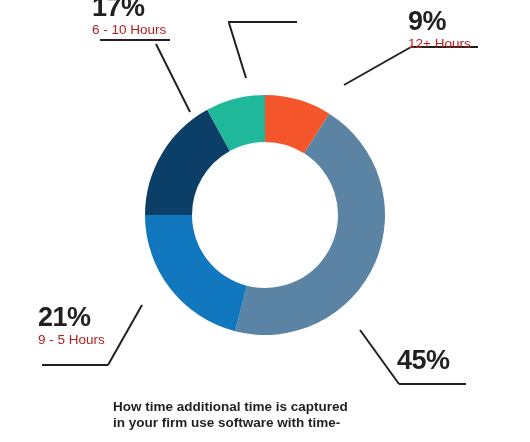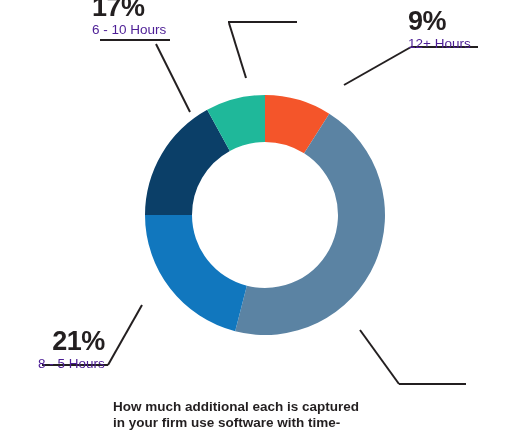--- a/index.html
+++ b/index.html
@@ -49,28 +49,28 @@
     font-size: 27px;
     font-weight: bold;
     letter-spacing: -0.5px;
     line-height: 1.02;
     color: #231f20;
   }
   .callout .sub {
     font-size: 13.5px;
     font-weight: normal;
     line-height: 1.15;
-    color: #4c1d95;
+    color: #b91c1c;
     padding-bottom: 11px;
   }
 
   
   #callout-6-10   { left: 92px;  top: -6px;  text-align: left; }
   #callout-15plus { left: 408px; top: 8px;   text-align: left; }
-  #callout-1-5    { left: 38px;  top: 328px; text-align: right; }
+  #callout-1-5    { left: 38px;  top: 304px; text-align: left; }
   #callout-dont   { left: 397px; top: 347px; text-align: left; }
 
   
   #leaders {
     position: absolute;
     left: 0; top: 0;
     width: 530px; height: 442px;
     pointer-events: none;
   }
 
@@ -127,24 +127,25 @@
     <div class="sub">6 - 10 Hours</div>
   </div>
 
   <div class="callout" id="callout-15plus">
     <div class="pct">9%</div>
     <div class="sub">12+ Hours</div>
   </div>
 
   <div class="callout" id="callout-1-5">
     <div class="pct">21%</div>
-    <div class="sub">8 - 5 Hours</div>
+    <div class="sub">9 - 5 Hours</div>
   </div>
 
   <div class="callout" id="callout-dont">
+    <div class="pct">45%</div>
   </div>
 
   <div id="caption">
-    <div>How much additional each is captured</div>
+    <div>How time additional time is captured</div>
     <div>in your firm use software with time-</div>
   </div>
 
 </div>
 
 </body></html>

